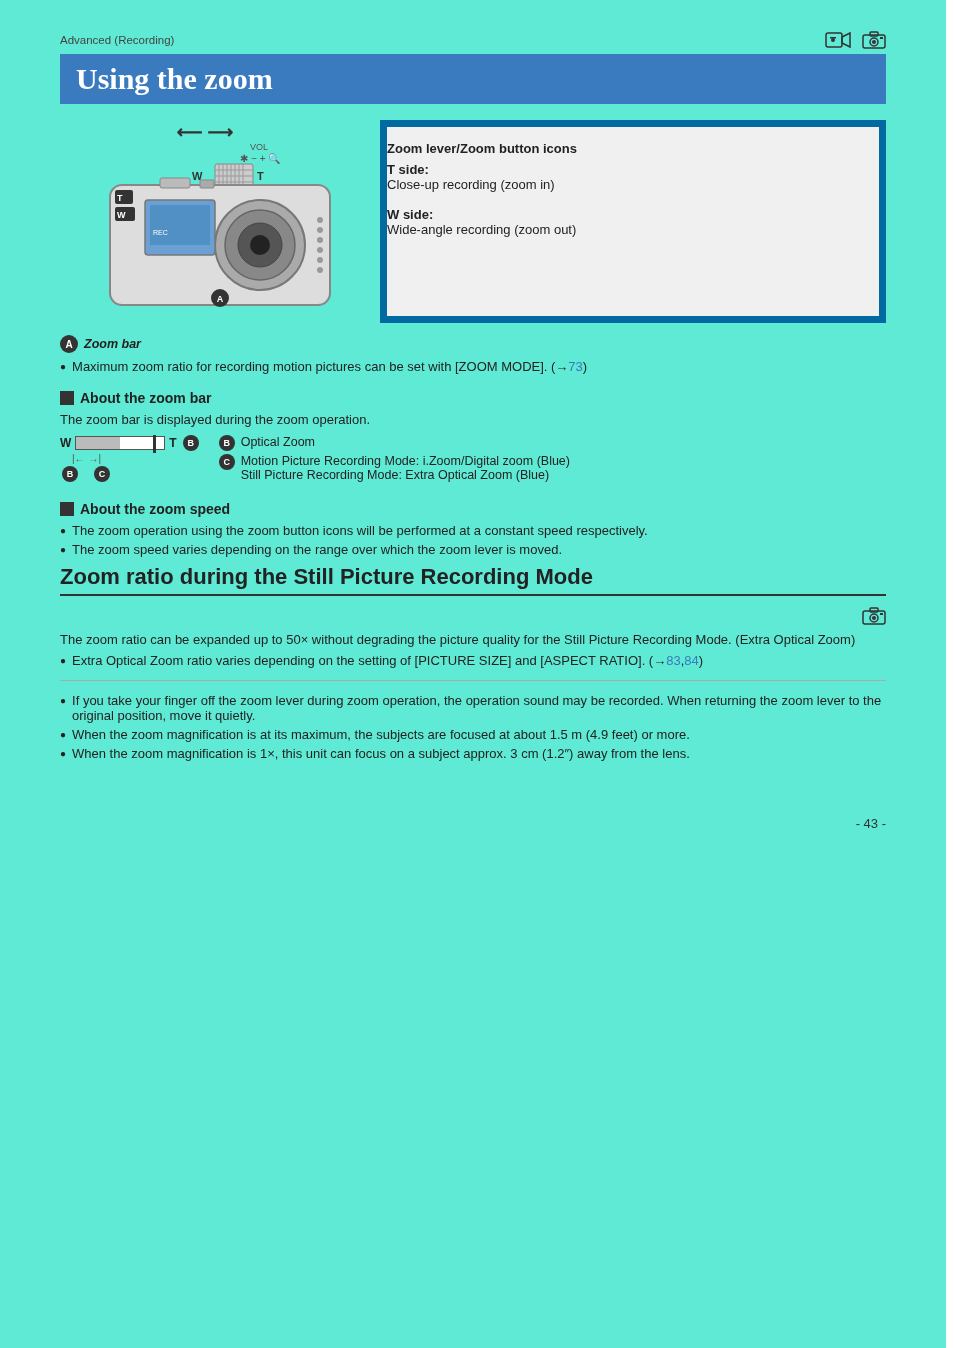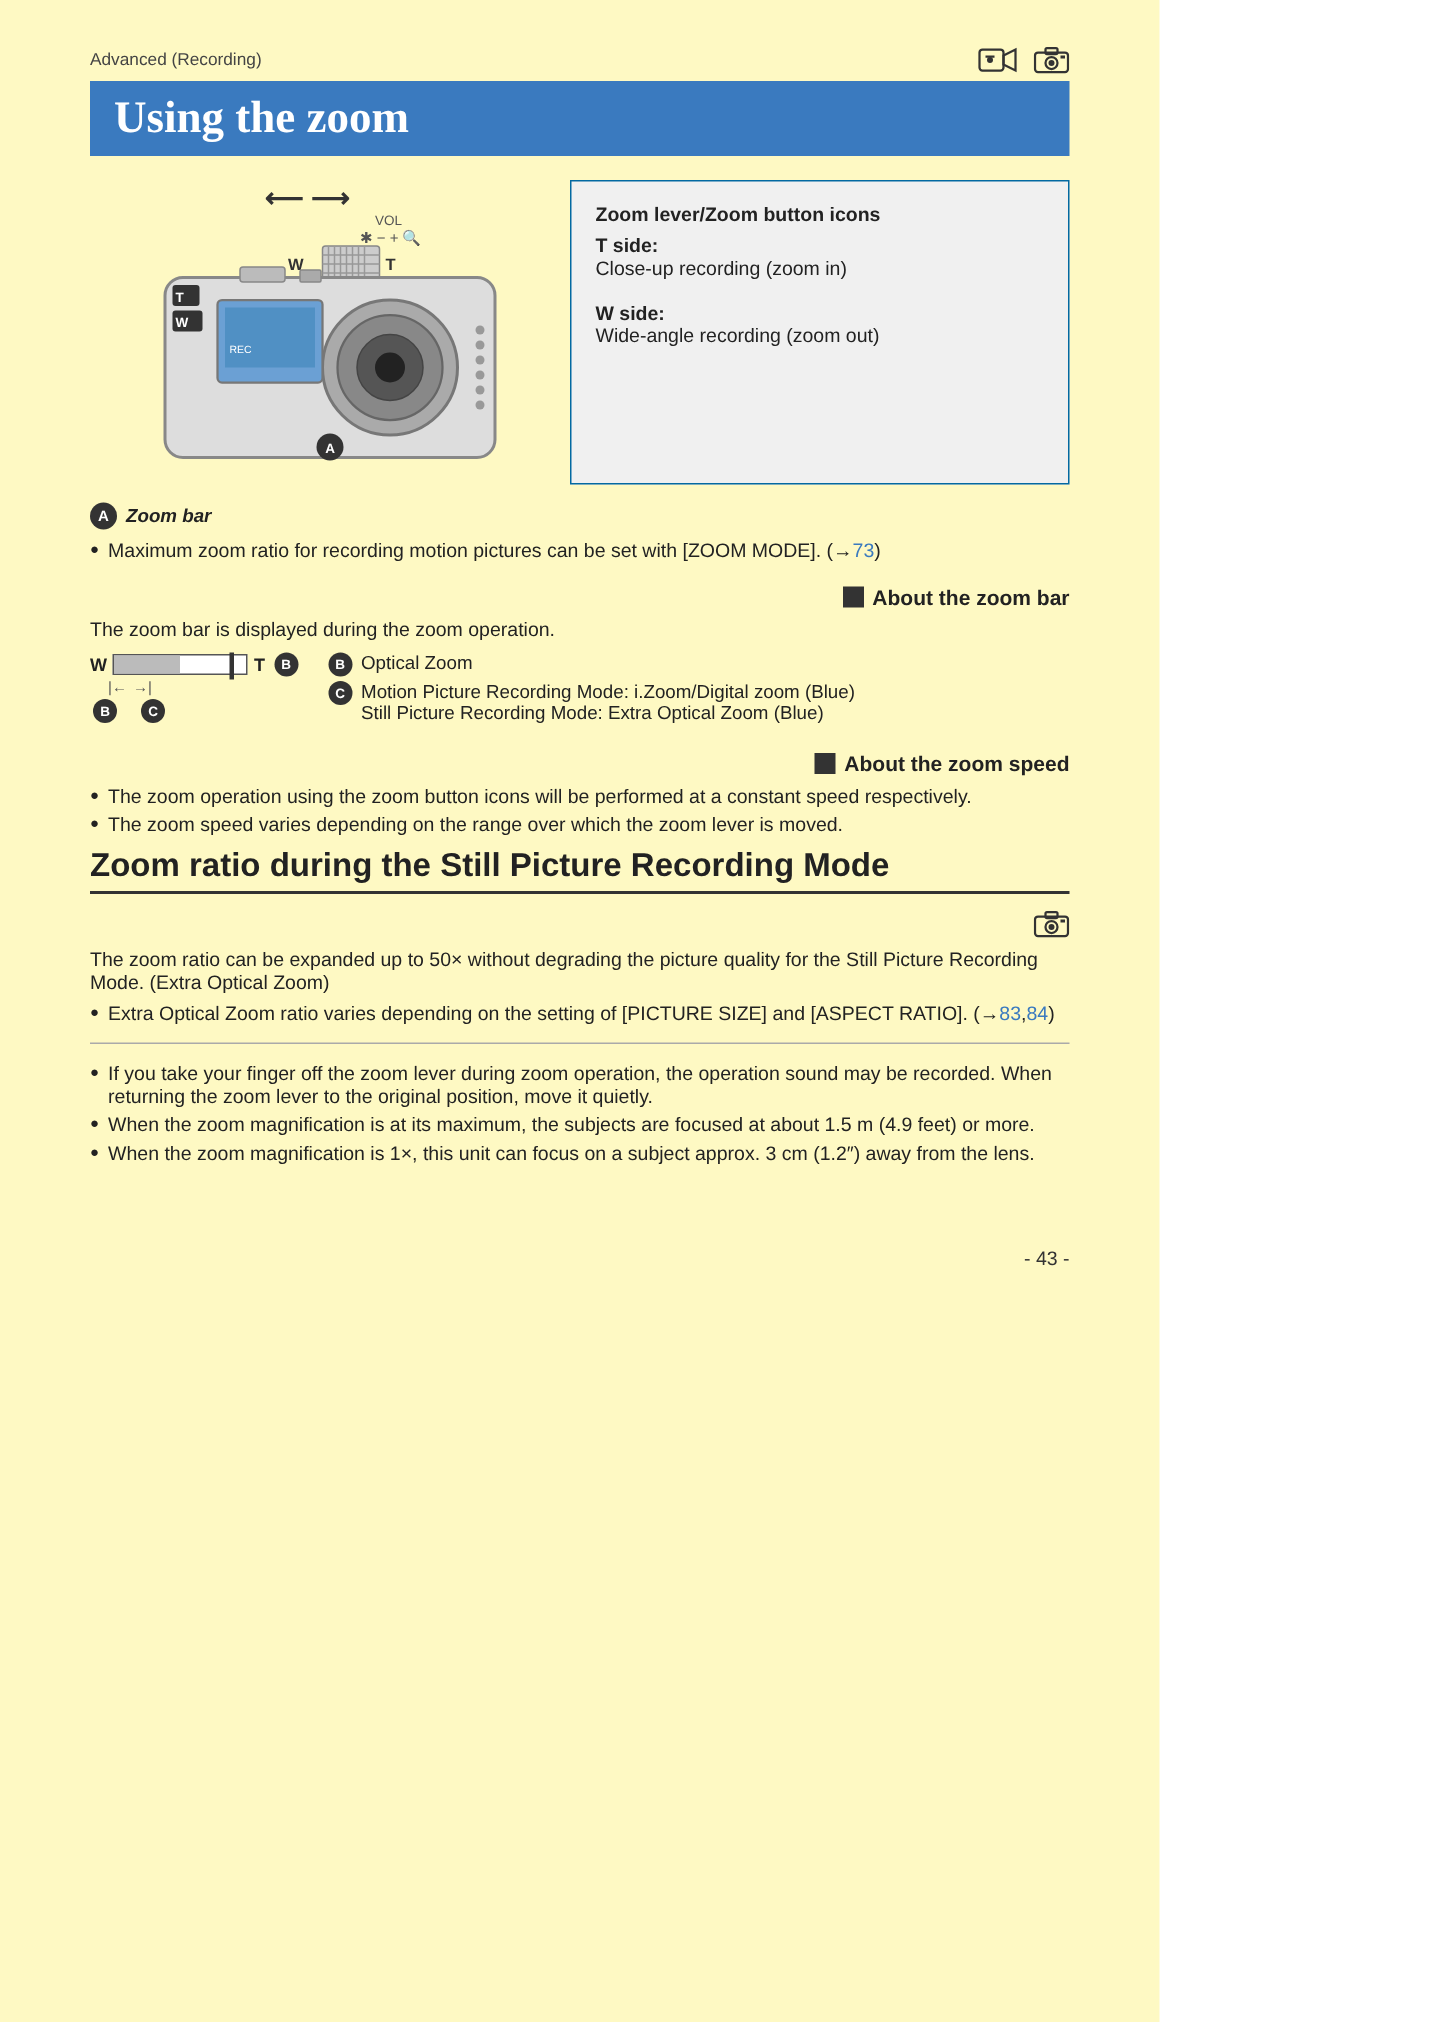--- a/index.html
+++ b/index.html
@@ -5,24 +5,24 @@
     * { margin: 0; padding: 0; box-sizing: border-box; }
     body {
       background: #fff;
       font-family: Arial, Helvetica, sans-serif;
       font-size: 13px;
       color: #222;
       width: 954px;
       min-height: 1348px;
     }
     .page {
-      width: 773px;
+      width: 946px;
       min-height: 1348px;
       padding: 30px 60px 40px 60px;
-      background: #fef9c3;
+      background: #5eead4;
     }
 
     
     .section-label {
       font-size: 11.5px;
       color: #444;
       margin-bottom: 4px;
       display: flex;
       align-items: center;
       justify-content: space-between;
@@ -53,42 +53,41 @@
       gap: 20px;
       margin-bottom: 10px;
     }
     .camera-diagram {
       flex: 0 0 300px;
       position: relative;
     }
     .zoom-info-box {
       flex: 1;
       background: #f0f0f0;
-      border: 1px solid #0369a1;
-      padding: 14px 16px;
+      border: 7px solid #0369a1;
+      padding: 14px 0;
       font-size: 13px;
     }
     .zoom-info-box .bold-title {
       font-weight: bold;
       margin-bottom: 6px;
     }
     .zoom-info-box .side-label {
       font-weight: bold;
     }
 
     
     .section-heading {
       display: flex;
       align-items: center;
       gap: 6px;
       font-size: 14px;
       font-weight: bold;
       margin-top: 16px;
       margin-bottom: 6px;
-      justify-content: flex-end;
     }
     .section-heading .square-icon {
       width: 14px;
       height: 14px;
       background: #333;
       display: inline-block;
     }
 
     .zoom-bar-label {
       font-weight: bold;

